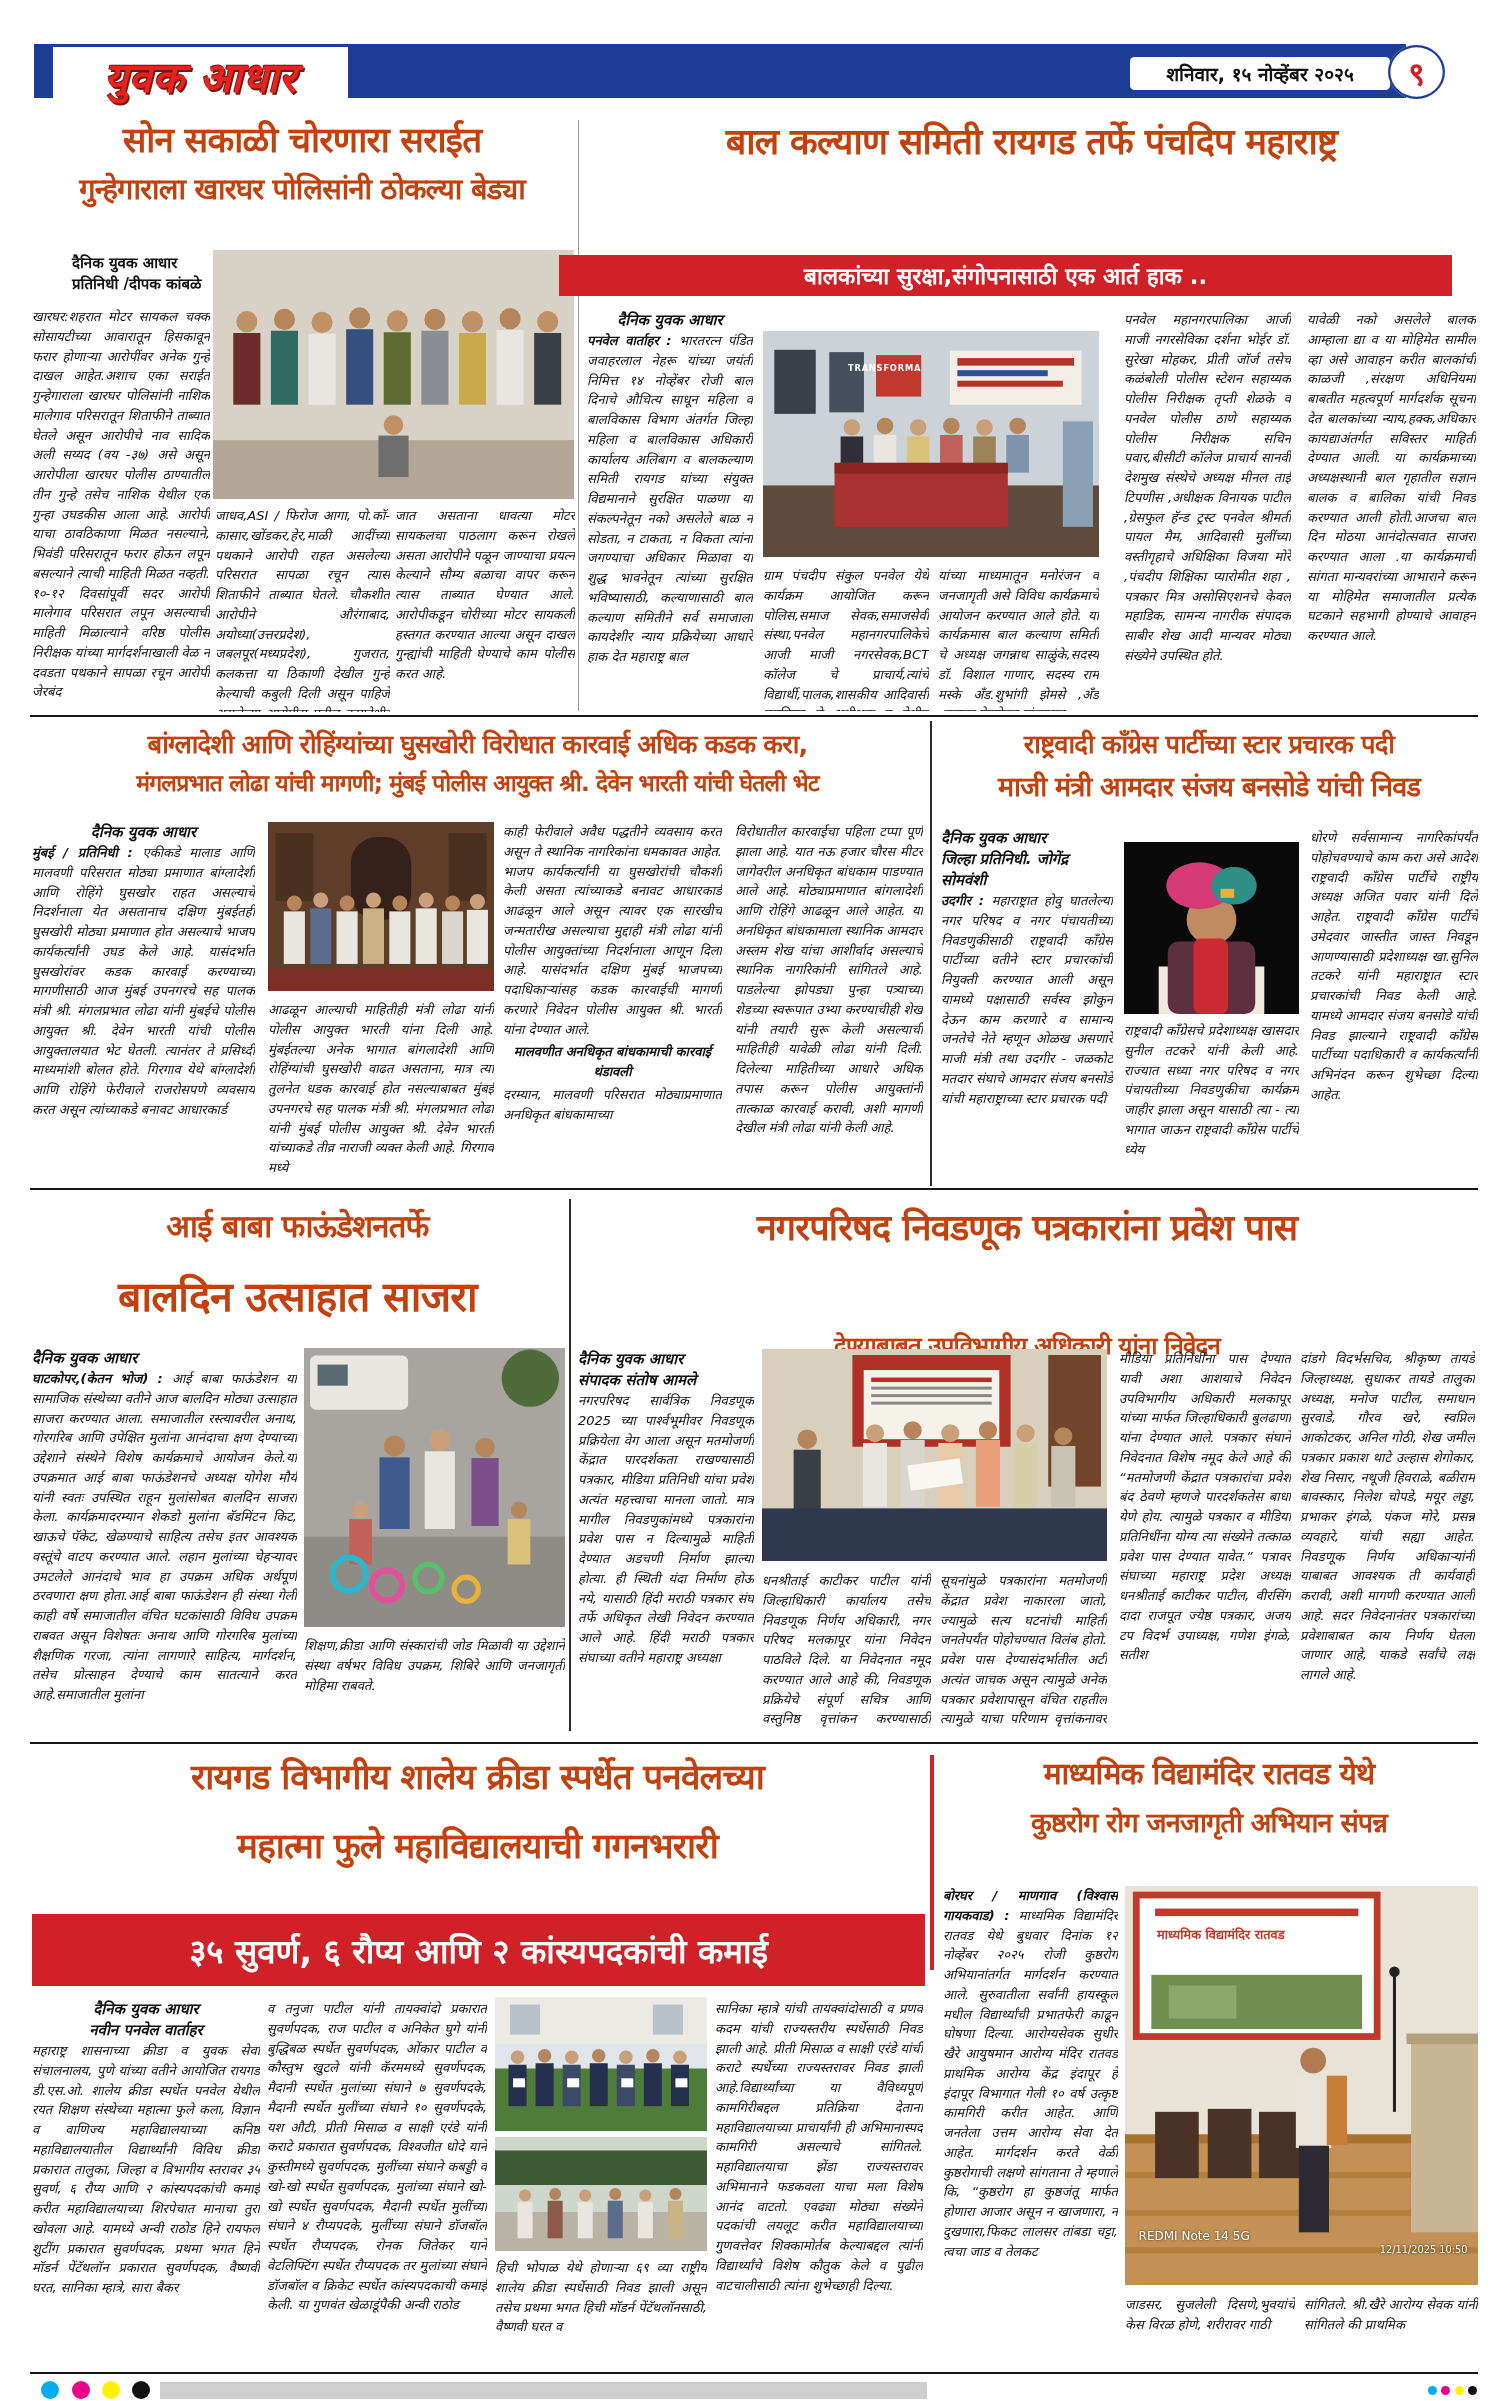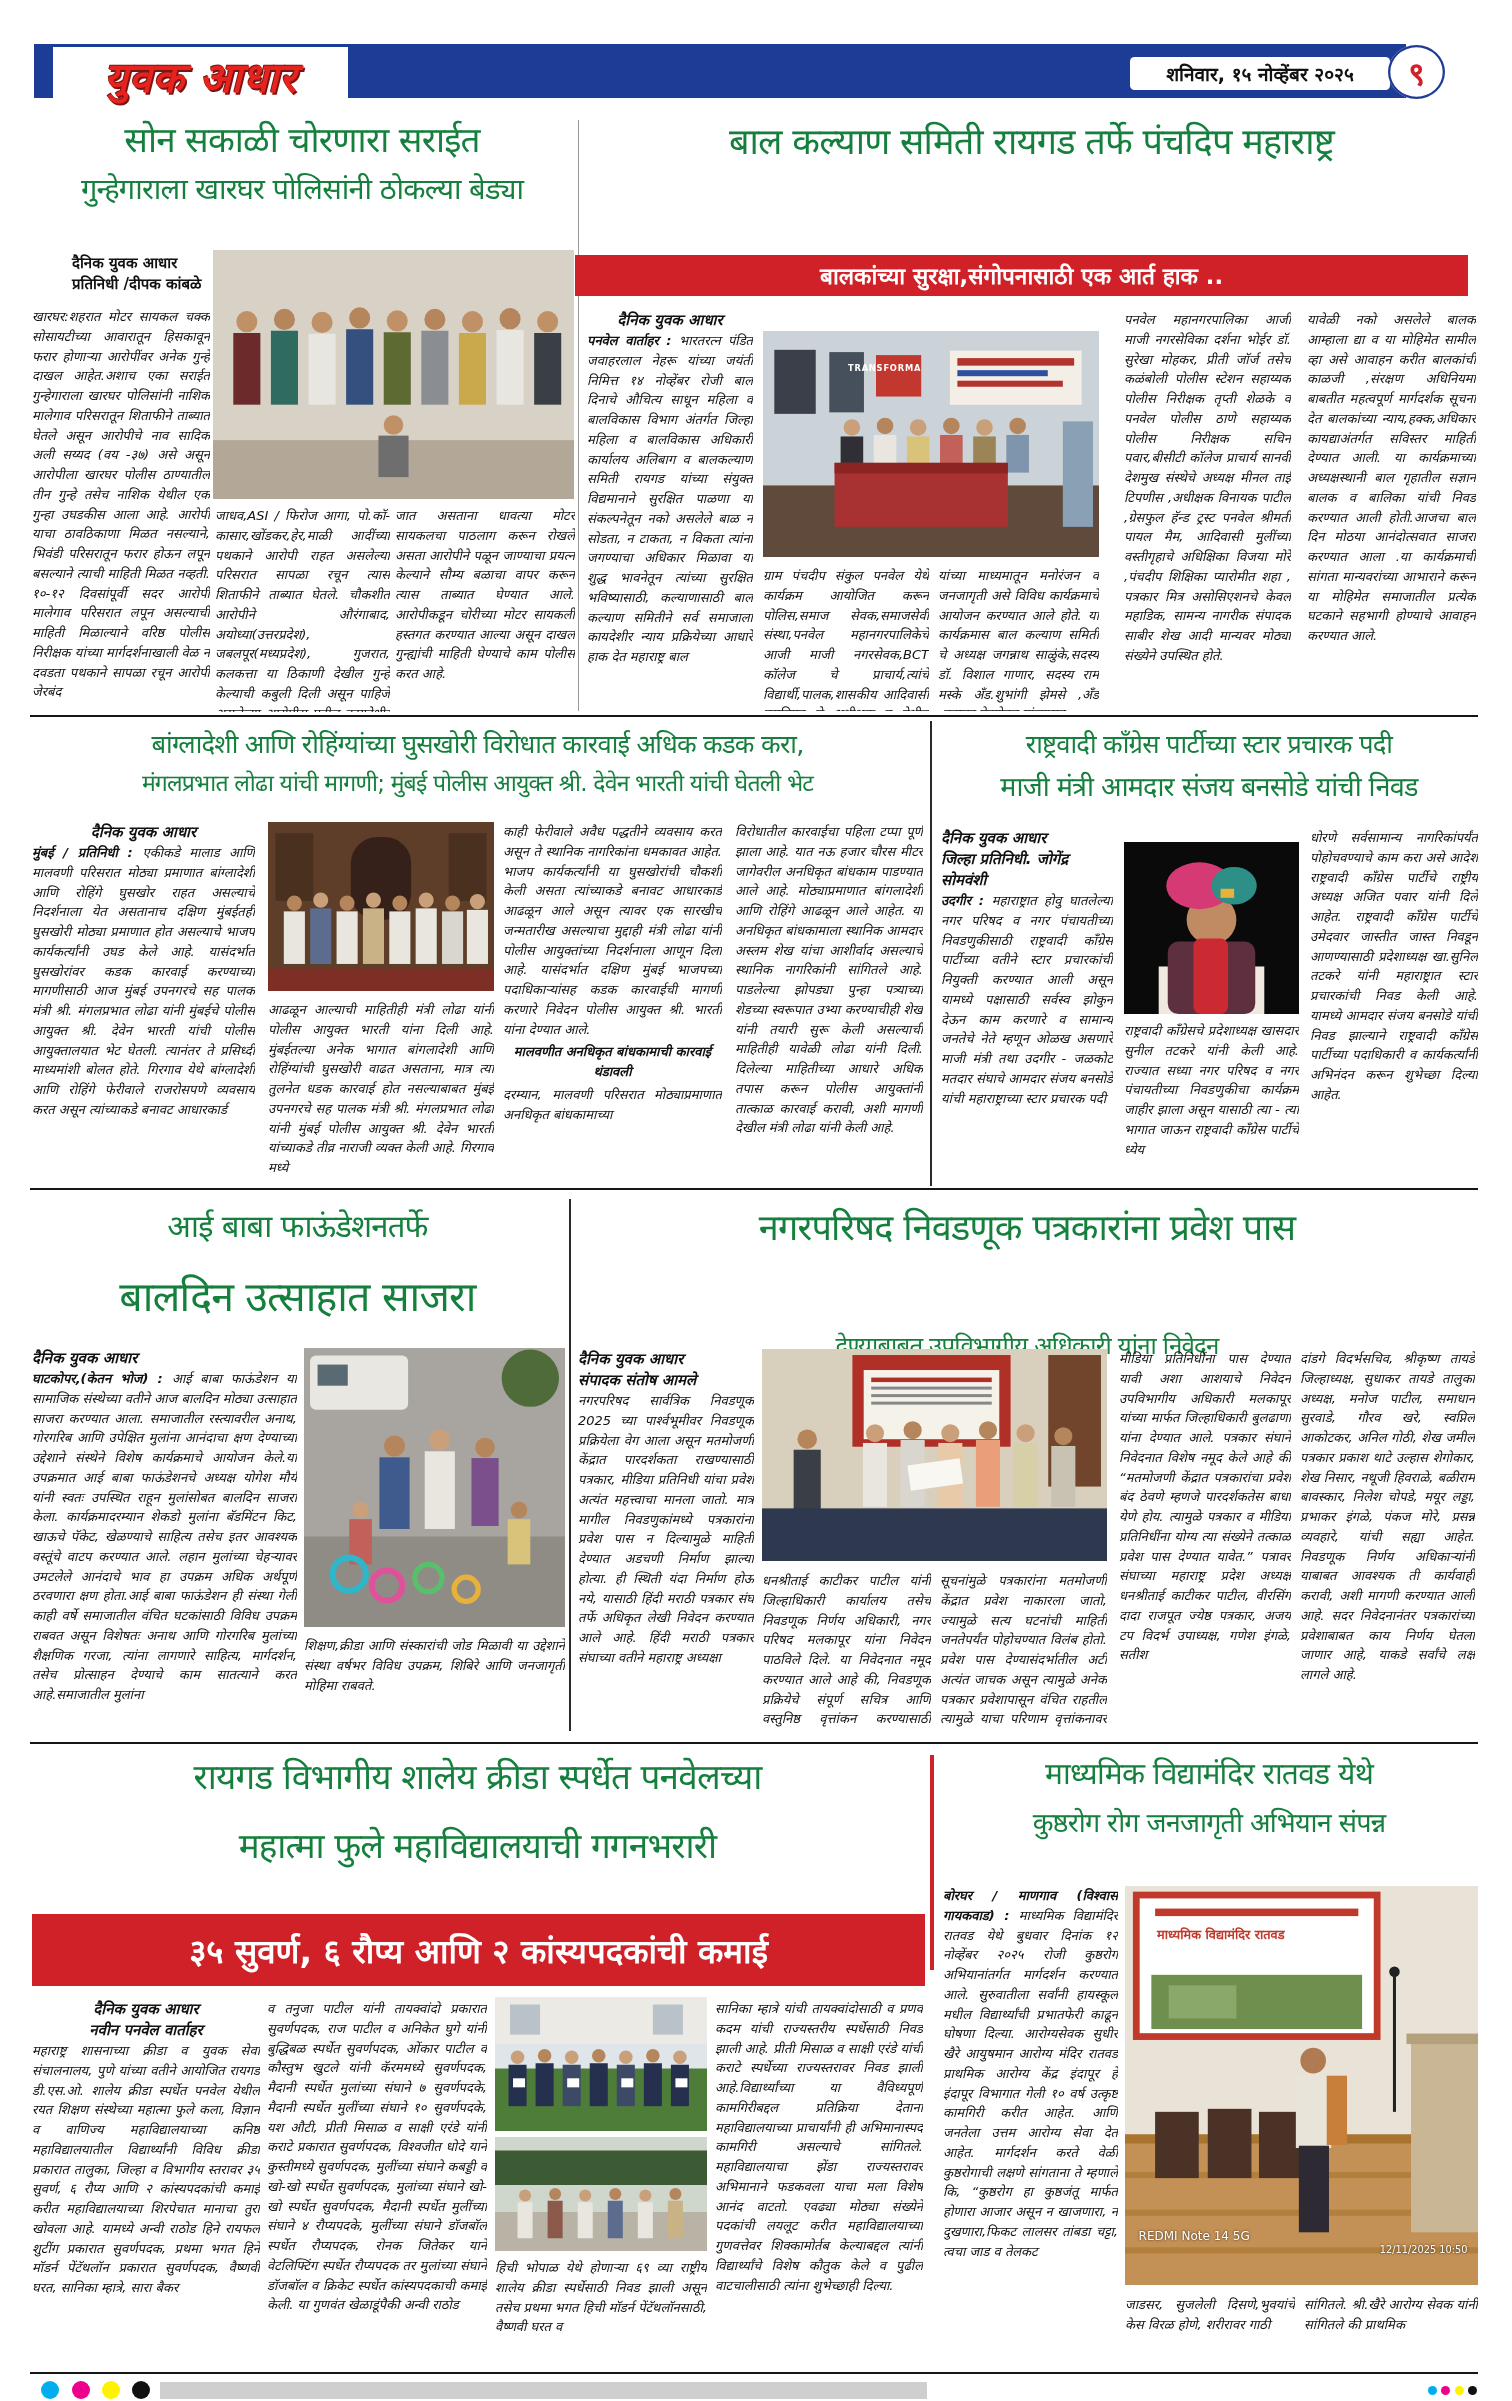--- a/index.html
+++ b/index.html
@@ -1,19 +1,19 @@
 <!DOCTYPE html>
 <html style="font-size:12px"><head>
 <meta charset="utf-8">
 <style>
   html,body{margin:0;padding:0;background:#f2f2f2;}
   .page{position:relative;width:1512px;height:2401px;background:#ffffff;margin:0 auto;
         font-family:"DejaVu Sans","Liberation Sans",sans-serif;color:#111;overflow:hidden;padding-left:23px;}
   .abs{position:absolute;}
-  .hl{position:absolute;font-weight:normal;color:#15803d;text-align:center;white-space:nowrap;letter-spacing:-0.8px;line-height:1.2;}
+  .hl{position:absolute;font-weight:bold;color:#c2410c;text-align:center;white-space:nowrap;letter-spacing:-0.8px;line-height:1.2;}
   .bodycol{position:absolute;font-size:13px;line-height:1.52;text-align:justify;overflow:hidden;word-break:break-word;font-style:italic;}
   .bodycol p{margin:0;}
   .byl{font-weight:bold;font-size:15px;line-height:1.4;text-align:left;}
   .lead{font-weight:bold;}
   .subhead{font-weight:bold;text-align:center;display:block;margin:3px 0;}
   .banner{position:absolute;background:#cf2127;color:#fff;font-weight:bold;display:flex;align-items:center;justify-content:center;white-space:nowrap;}
   .photo{position:absolute;overflow:hidden;background:#c9c4ba;}
   .photo svg{display:block;width:100%;height:100%;}
   .hrule{position:absolute;background:#161616;height:2.3px;}
   .vrule{position:absolute;background:#2a2a2a;width:1.5px;}
@@ -79,21 +79,21 @@
       </g>
     </svg>
   </div>
   <div class="bodycol" style="left:32px;top:307px;width:178px;height:405px;">खारघर:शहरात मोटर सायकल चक्क सोसायटीच्या आवारातून हिसकावून फरार होणाऱ्या आरोपींवर अनेक गुन्हे दाखल आहेत.अशाच एका सराईत गुन्हेगाराला खारघर पोलिसांनी नाशिक मालेगाव परिसरातून शिताफीने ताब्यात घेतले असून आरोपीचे नाव सादिक अली सय्यद (वय -३७) असे असून आरोपीला खारघर पोलीस ठाण्यातील तीन गुन्हे तसेच नाशिक येथील एक गुन्हा उघडकीस आला आहे. आरोपी याचा ठावठिकाणा मिळत नसल्याने, भिवंडी परिसरातून फरार होऊन लपून बसल्याने त्याची माहिती मिळत नव्हती. १०-१२ दिवसांपूर्वी सदर आरोपी मालेगाव परिसरात लपून असल्याची माहिती मिळाल्याने वरिष्ठ पोलीस निरीक्षक यांच्या मार्गदर्शनाखाली वेळ न दवडता पथकाने सापळा रचून आरोपी जेरबंद</div>
   <div class="bodycol" style="left:215px;top:506px;width:175px;height:206px;">जाधव,ASI / फिरोज आगा, पो.कॉ-कासार,खोंडकर,हेर,माळी आदींच्या पथकाने आरोपी राहत असलेल्या परिसरात सापळा रचून त्यास शिताफीने ताब्यात घेतले. चौकशीत आरोपीने औरंगाबाद, अयोध्या(उत्तरप्रदेश), जबलपूर(मध्यप्रदेश), गुजरात, कलकत्ता या ठिकाणी देखील गुन्हे केल्याची कबुली दिली असून पाहिजे असलेल्या आरोपीस पुढील कायदेशीर कारवाईसाठी ताब्यात देण्यात आले आहे.</div>
   <div class="bodycol" style="left:395px;top:506px;width:180px;height:206px;">जात असताना धावत्या मोटर सायकलचा पाठलाग करून रोखले असता आरोपीने पळून जाण्याचा प्रयत्न केल्याने सौम्य बळाचा वापर करून त्यास ताब्यात घेण्यात आले. आरोपीकडून चोरीच्या मोटर सायकली हस्तगत करण्यात आल्या असून दाखल गुन्ह्यांची माहिती घेण्याचे काम पोलीस करत आहे.</div>
 
   <div class="vrule" style="left:578px;top:120px;height:591px;width:0.8px;background:#999;"></div>
 
   <div class="hl" style="left:585px;top:120px;width:893px;font-size:36px;">बाल कल्याण  समिती रायगड  तर्फे पंचदिप महाराष्ट्र</div>
-  <div class="banner" style="left:575px;top:255px;width:893px;height:41px;font-size:22.6px;">बालकांच्या सुरक्षा,संगोपनासाठी एक आर्त हाक ..</div>
+  <div class="banner" style="left:559px;top:255px;width:893px;height:41px;font-size:22.6px;">बालकांच्या सुरक्षा,संगोपनासाठी एक आर्त हाक ..</div>
   <div class="bodycol" style="left:587px;top:310px;width:166px;height:402px;">
     <p class="byl" style="text-align:center;">दैनिक युवक आधार</p>
     <p><span class="lead">पनवेल वार्ताहर : </span><span>भारतरत्न पंडित जवाहरलाल नेहरू यांच्या जयंती निमित्त १४ नोव्हेंबर रोजी बाल दिनाचे औचित्य साधून महिला व बालविकास विभाग अंतर्गत जिल्हा महिला व बालविकास अधिकारी कार्यालय अलिबाग व बालकल्याण समिती रायगड यांच्या संयुक्त विद्यमानाने सुरक्षित पाळणा या संकल्पनेतून नको असलेले बाळ न सोडता, न टाकता, न विकता त्यांना जगण्याचा अधिकार मिळावा या शुद्ध भावनेतून त्यांच्या सुरक्षित भविष्यासाठी, कल्याणासाठी बाल कल्याण समितीने सर्व समाजाला कायदेशीर न्याय प्रक्रियेच्या आधारे हाक देत महाराष्ट्र बाल</span></p>
   </div>
   <div class="photo" style="left:763px;top:331px;width:336px;height:226px;">
     <svg viewBox="0 0 446 300" preserveAspectRatio="none">
       <rect width="446" height="300" fill="#ccd3d8"></rect>
       <rect y="205" width="446" height="95" fill="#5f4a3c"></rect>
       <rect x="15" y="25" width="55" height="85" fill="#3a3f49"></rect>
       <rect x="88" y="28" width="46" height="80" fill="#46505c"></rect>

